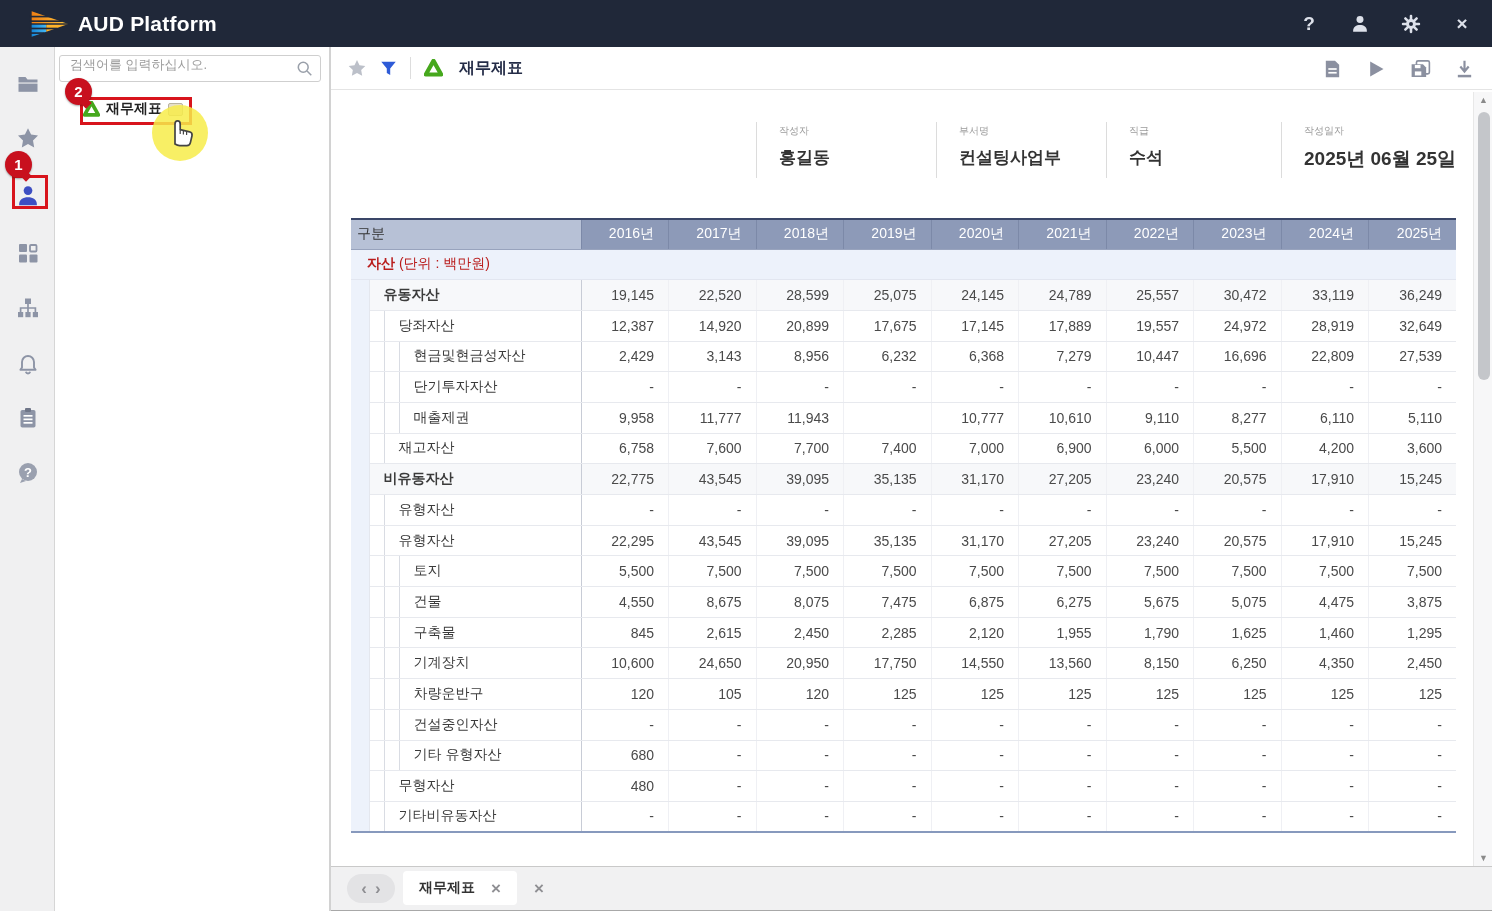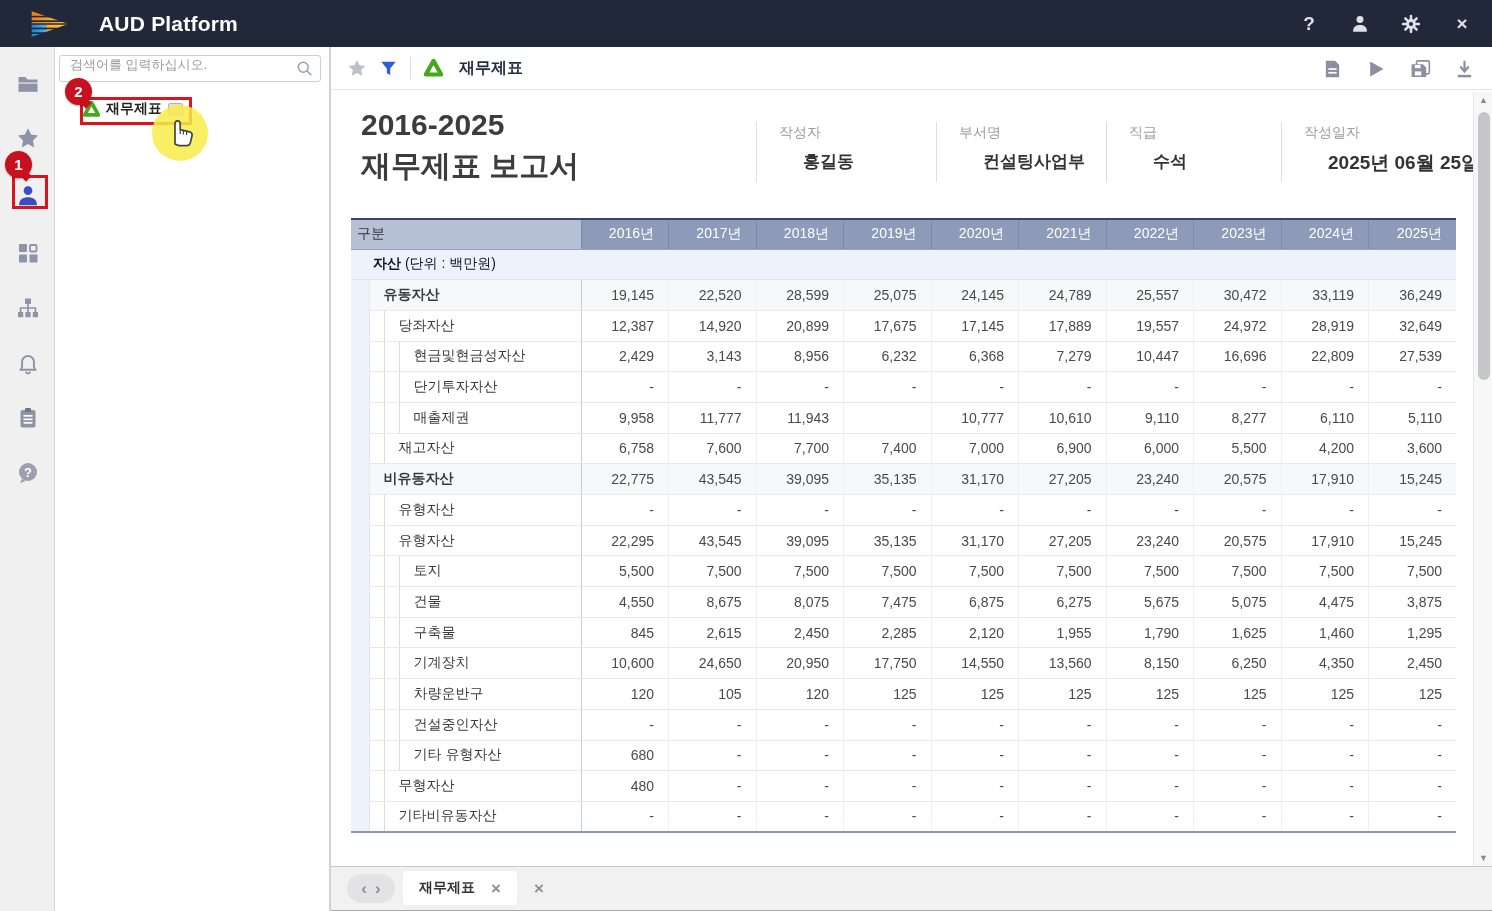--- a/index.html
+++ b/index.html
@@ -1,21 +1,21 @@
 <!DOCTYPE html>
 <html><head>
 <meta charset="utf-8">
 <style>
   * { box-sizing: border-box; margin: 0; padding: 0; }
   body { font-family: "Liberation Sans", sans-serif; background:#555; }
   .window { position:relative; width:1492px; height:911px; background:#fff; overflow:hidden; }
 
   
   .topbar { position:absolute; left:0; top:0; width:1492px; height:47px; background:#202839; display:flex; align-items:center; }
-  .logo-wrap { display:flex; align-items:center; gap:27px; padding-left:28px; }
+  .logo-wrap { display:flex; align-items:center; gap:6px; padding-left:28px; }
   .app-title { color:#fff; font-size:21px; font-weight:700; letter-spacing:.2px; }
   .topbar-right { position:absolute; right:18px; top:0; height:47px; display:flex; align-items:center; gap:27px; }
   .tb-icon { color:#dde1ea; font-size:19px; font-weight:700; background:none; border:none; cursor:pointer; display:flex; align-items:center; justify-content:center; width:24px; height:24px; }
 
   
   .rail { position:absolute; left:0; top:47px; width:55px; height:864px; background:#f0f0f1; border-right:1px solid #d6d6d6; }
   .rail-btn { position:absolute; left:0; width:55px; height:34px; display:flex; align-items:center; justify-content:center; background:none; border:none; cursor:pointer; }
 
   
   .treepanel { position:absolute; left:55px; top:47px; width:275px; height:864px; background:#fff; border-right:1px solid #d2d2d2; }
@@ -41,32 +41,32 @@
   .tb-divider { width:1px; height:22px; background:#ddd; }
   .toolbar-title { font-size:16px; font-weight:600; color:#242c47; margin-left:3px; }
   .toolbar-right { position:absolute; right:18px; top:0; height:43px; display:flex; align-items:center; gap:24px; }
   .icon-btn { background:none; border:none; cursor:pointer; display:flex; align-items:center; }
 
   
   .report { position:absolute; left:0; top:43px; width:1142px; height:776px; background:#fff; }
   .report-title { position:absolute; left:30px; top:14px; font-size:30px; font-weight:700; color:#3c3c3c; line-height:41px; }
   .meta-list { position:absolute; left:425px; top:32px; display:flex; }
   .meta-item { border-left:1px solid #dcdcdc; padding-left:22px; padding-top:2px; padding-bottom:6px; }
-  .meta-label { font-size:14px; color:#9c9c9c; margin-bottom:8px; }
-  .meta-value { font-size:17px; font-weight:700; color:#333;margin-left:24px; }
+  .meta-label { font-size:10px; color:#9c9c9c; margin-bottom:8px; }
+  .meta-value { font-size:17px; font-weight:700; color:#333; }
   .meta-item.big .meta-value { font-size:19px; }
 
   
   .fin-table { position:absolute; left:20px; top:128px; width:1105px; border-collapse:collapse; table-layout:fixed; border-top:2px solid #3a4668; border-bottom:2px solid #8799bd; }
   .fin-table th, .fin-table td { font-size:14px; overflow:hidden; white-space:nowrap; }
   .fin-table thead tr { height:30px; }
   .corner-th { background:#b7c1d6; color:#333; font-weight:400; text-align:left; padding-left:6px; border-bottom:1px solid #98a3bd; }
   .yth { background:#8d9ab8; color:#fff; font-weight:400; text-align:right; padding-right:14px; border-left:1px solid #7c89a8; border-bottom:1px solid #98a3bd; }
   .section-tr { height:30px; }
-  .section-td { background:#edf2fb; color:#0f172a; padding-left:22px; border-bottom:1px solid #e2e6f0;margin-left:40px; }
+  .section-td { background:#edf2fb; color:#b91c1c; padding-left:16px; border-bottom:1px solid #e2e6f0;margin-left:40px; }
   .section-td .sec-title { font-weight:700; }
   .fin-table tbody tr { height:30.7px; }
   td.band { background:#edf2fb; border-right:1px solid #e4e7ee; }
   td.lab { color:#3b3b3b; border-bottom:1px solid #e7e9ee; border-right:1px solid #c8ccd6; background-repeat:no-repeat; }
   td.val { color:#4a4a4a; text-align:right; padding-right:14px; border-bottom:1px solid #e7e9ee; border-left:1px solid #eff0f4; }
   tr.lvl1 td.lab { font-weight:700; padding-left:14px; }
   tr.lvl1 td.lab, tr.lvl1 td.val { background-color:#f7f8fa; border-top:1px solid #dadde4; }
   tr.lvl2 td.lab { padding-left:29px; background-image:linear-gradient(#d9dce3,#d9dce3); background-size:1px 100%; background-position:14px 0; }
   tr.lvl3 td.lab { padding-left:44px; background-image:linear-gradient(#d9dce3,#d9dce3),linear-gradient(#d9dce3,#d9dce3); background-size:1px 100%,1px 100%; background-position:14px 0,29px 0; }
 
@@ -272,24 +272,20 @@
         <button class="icon-btn">
           <svg width="19" height="20" viewBox="0 0 22 24">
             <path d="M11 2v12M6 9l5 6 5-6" stroke="#8b90a0" stroke-width="2.6" fill="none"></path>
             <rect x="3" y="19" width="16" height="3" fill="#8b90a0"></rect>
           </svg>
         </button>
       </div>
     </div>
 
     <div class="report">
-      <div class="report-title">
-        <div>2016-2025</div>
-        <div>재무제표 보고서</div>
-      </div>
       <div class="meta-list" id="meta-list">
           <div class="meta-item" style="width: 180px;">
             <div class="meta-label">작성자</div>
             <div class="meta-value">홍길동</div>
           </div>
           <div class="meta-item" style="width: 170px;">
             <div class="meta-label">부서명</div>
             <div class="meta-value">컨설팅사업부</div>
           </div>
           <div class="meta-item" style="width: 175px;">

